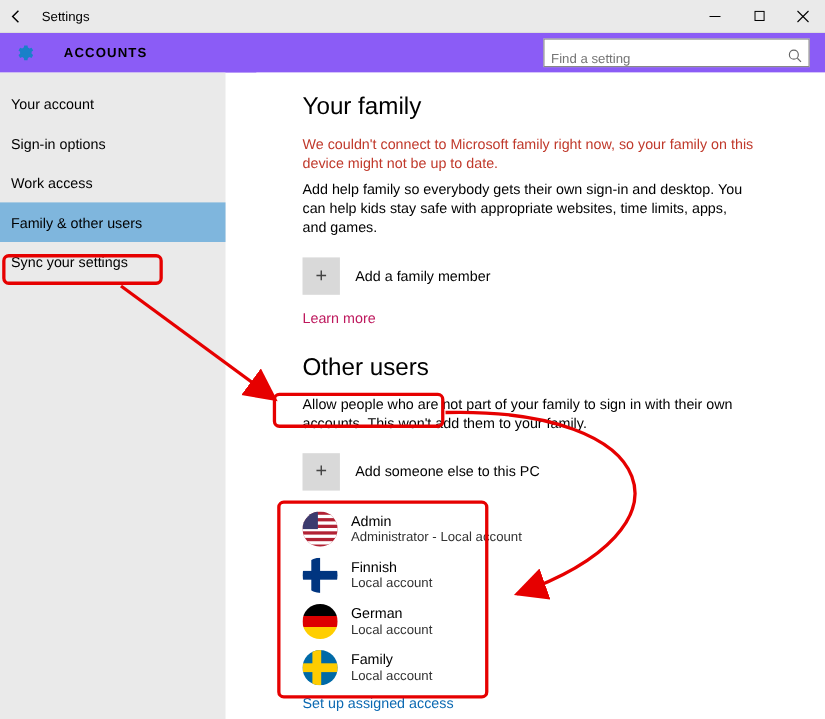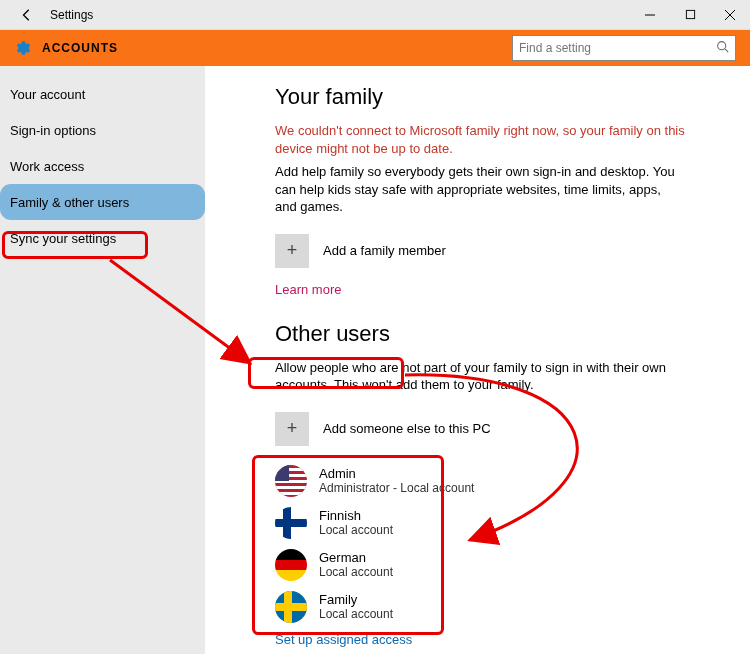--- a/index.html
+++ b/index.html
@@ -1,37 +1,37 @@
 <!DOCTYPE html>
 <html><head>
 <meta charset="utf-8">
 <style>
   * { box-sizing: border-box; margin: 0; padding: 0; font-family: "Segoe UI", Arial, sans-serif; }
   body { width: 750px; height: 654px; background: #fff; position: relative; overflow: hidden; font-size: 13px; color: #000; }
 
   
-  .titlebar { height: 30px; background: #eaeaea; display: flex; align-items: center; padding-left: 16px; border-bottom: 1px solid #ddd; }
+  .titlebar { height: 30px; background: #eaeaea; display: flex; align-items: center; padding-left: 4px; border-bottom: 1px solid #ddd; }
   .titlebar .back { width: 22px; height: 22px; display: flex; align-items: center; justify-content: center; cursor: pointer; }
   .titlebar .title { margin-left: 12px; font-size: 12px; }
   .titlebar .winbtns { margin-left: auto; display: flex; }
   .titlebar .winbtn { width: 40px; height: 30px; display: flex; align-items: center; justify-content: center; font-size: 14px; cursor: pointer; }
 
   
-  .header { height: 36px; background: #f97316; display: flex; align-items: center; padding: 0 14px 0 12px; }
+  .header { height: 36px; background: #8b5cf6; display: flex; align-items: center; padding: 0 14px 0 12px; gap: 16px; }
   .header .gear { width: 20px; height: 20px; color: #1a6fbf; display:flex; align-items:center; justify-content:center;}
   .header .app-name { margin-left: 10px; font-size: 12px; letter-spacing: 1px; font-weight: 600; }
-  .header .search { margin-left: auto; width: 224px; height: 26px; border: 1px solid #888; background:#fff; display:flex; align-items:center; padding:0 6px; }
+  .header .search { margin-left: auto; width: 242px; height: 26px; border: 1px solid #888; background:#fff; display:flex; align-items:flex-end; padding:0 6px; }
   .header .search input { border:none; outline:none; font-size:12px; flex:1; background:transparent; }
   .header .search .sicon { color:#666; font-size:12px;}
 
   
   .content { display:flex; height: calc(654px - 66px); gap: 28px; }
   .sidebar { width: 205px; background:#eaeaea; padding-top:10px; }
   .sidebar .item { height:36px; display:flex; align-items:center; padding-left:10px; font-size:13px; cursor:pointer; }
-  .sidebar .item.selected { background:#7fb6dd;border-radius:11px; }
+  .sidebar .item.selected { background:#7fb6dd; }
 
   .main { flex:1; padding: 18px 42px 12px 42px; background:#fff; overflow:hidden; position:relative; }
   .main h1 { font-size: 22px; font-weight: 400; margin-bottom: 12px; }
   .warn { color:#c0392b; font-size:13px; line-height:1.35; margin-bottom:6px; max-width:410px; }
   .desc { font-size:13px; line-height:1.35; margin-bottom:18px; max-width:410px; }
   .addrow { display:flex; align-items:center; gap:14px; margin-bottom:14px; cursor:pointer; }
   .addbtn { width:34px; height:34px; background:#d9d9d9; display:flex; align-items:center; justify-content:center; font-size:18px; color:#444; }
   .link { color:#be185d; font-size:13px; cursor:pointer; display:inline-block; }
   .section2 { margin-top: 24px; }
   .userlist { margin-top: 6px; }

